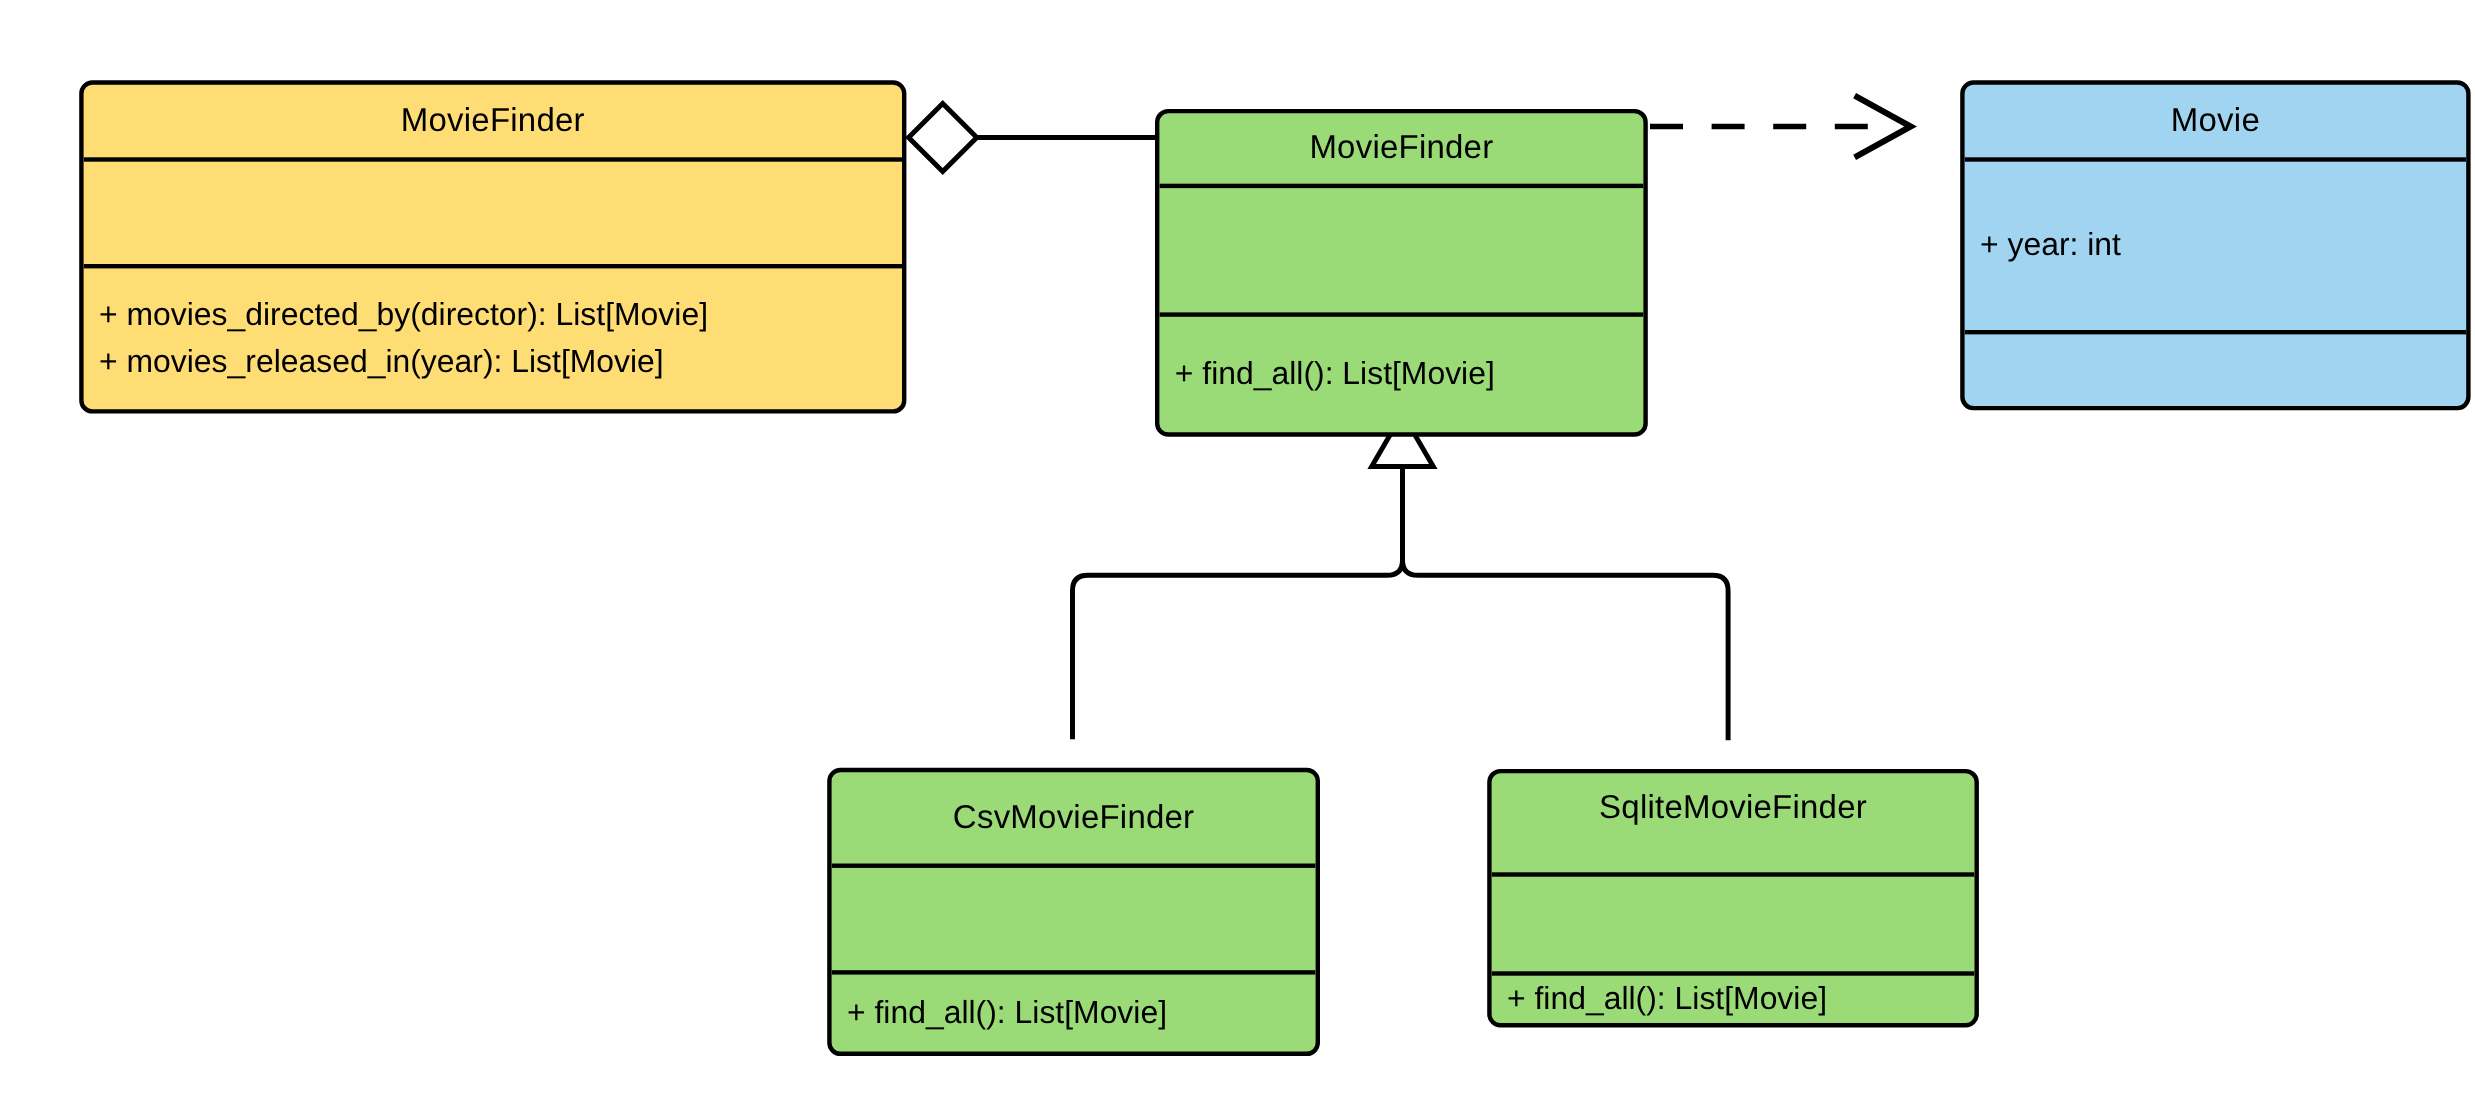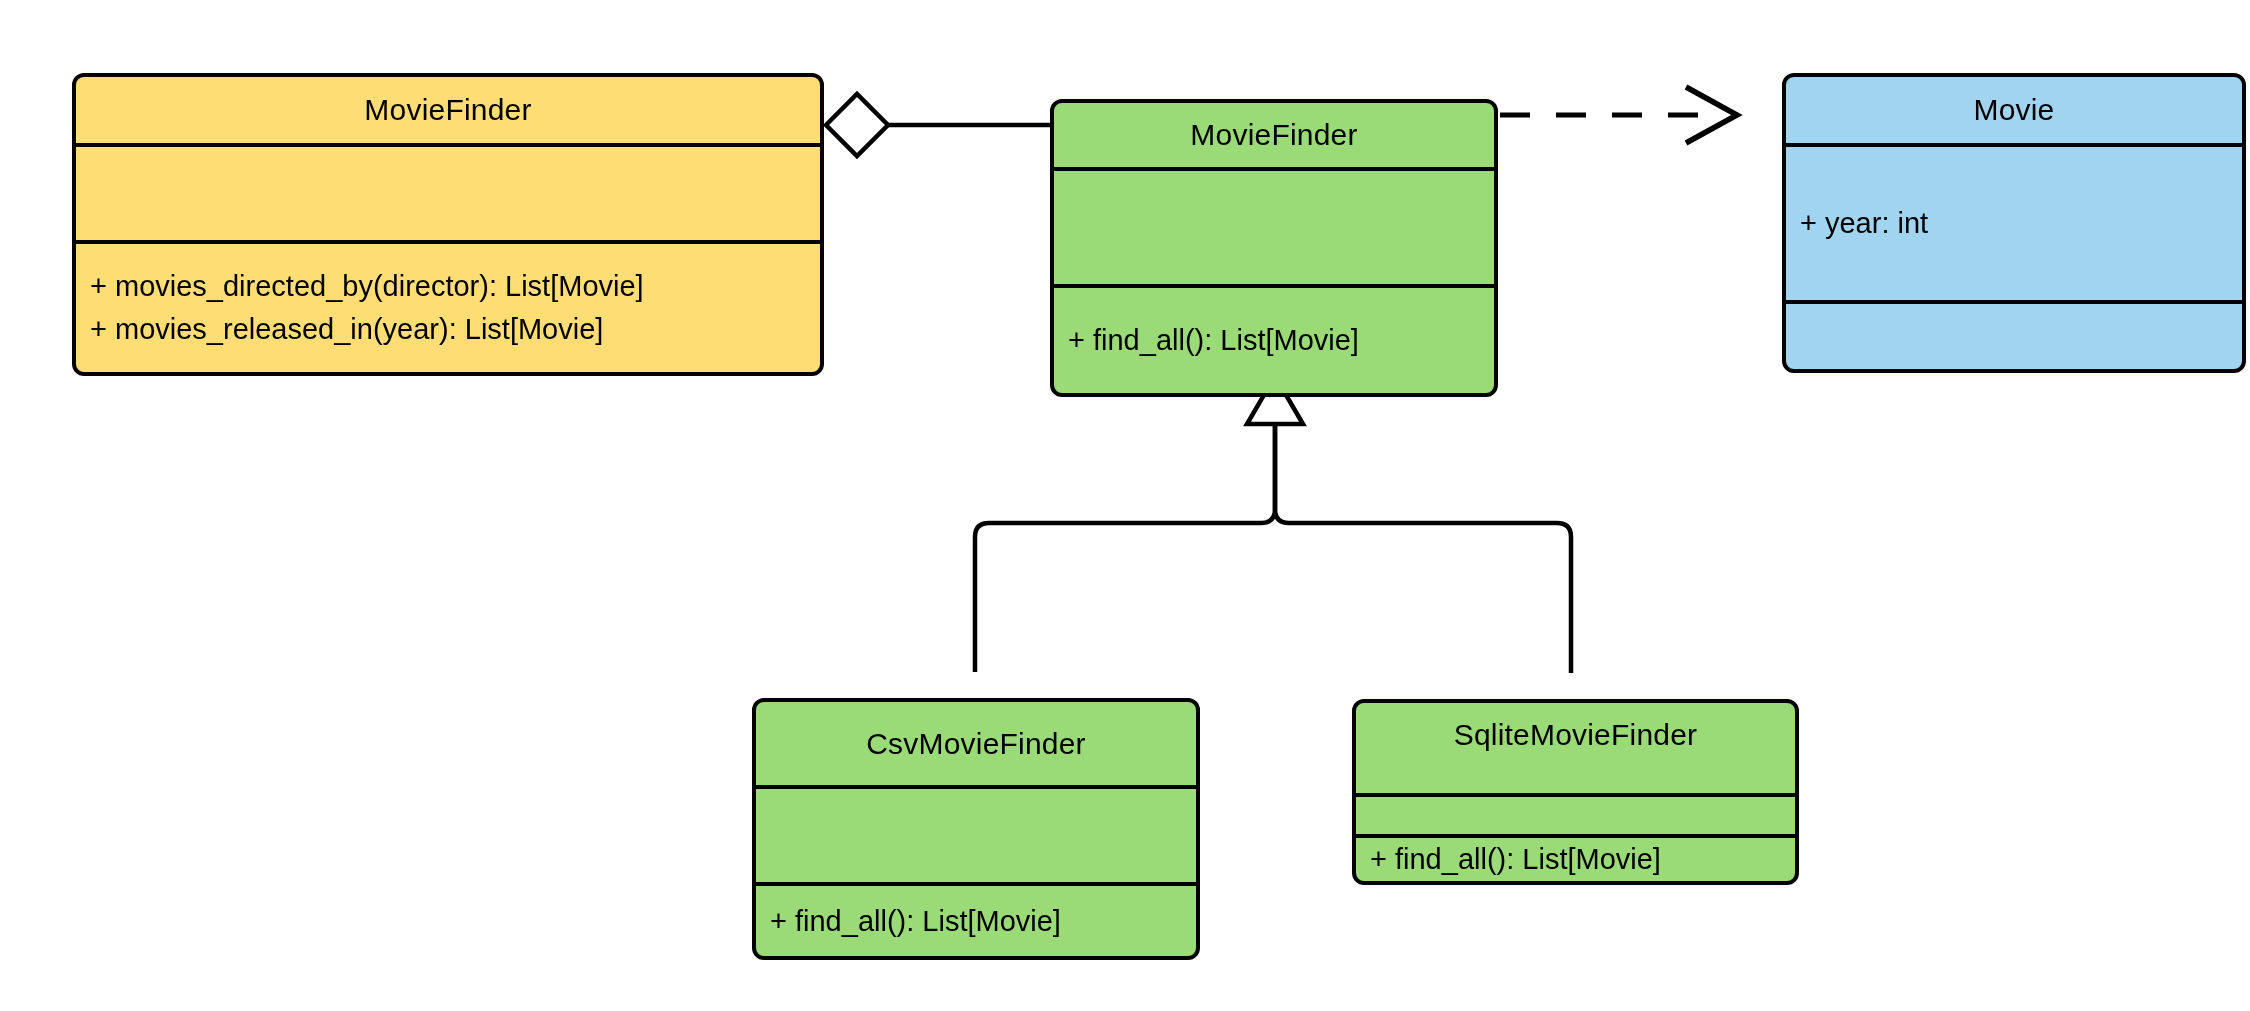--- a/index.html
+++ b/index.html
@@ -70,21 +70,21 @@
   #box-moviefinder .attrs { height: 117px; }
 
   #box-movie       { left: 1740px; top: 73px;  width: 464px; height: 300px; margin-left: 42px; }
   #box-movie .title { height: 66px; }
   #box-movie .attrs { height: 157px; }
 
   #box-csvmoviefinder { left: 752px; top: 674px; width: 448px; height: 262px; }
   #box-csvmoviefinder .title { height: 83px; }
   #box-csvmoviefinder .attrs { height: 97px; }
 
-  #box-sqlitemoviefinder { left: 1352px; top: 675px; width: 447px; height: 186px; gap: 26px; }
+  #box-sqlitemoviefinder { left: 1352px; top: 675px; width: 447px; height: 235px; gap: 26px; }
   #box-sqlitemoviefinder .title { height: 64px; }
   #box-sqlitemoviefinder .attrs { height: 90px; }
 </style>
 </head>
 <body>
 
 <div class="canvas">
 
   <svg class="connectors" viewBox="0 0 2250 1011">
 

